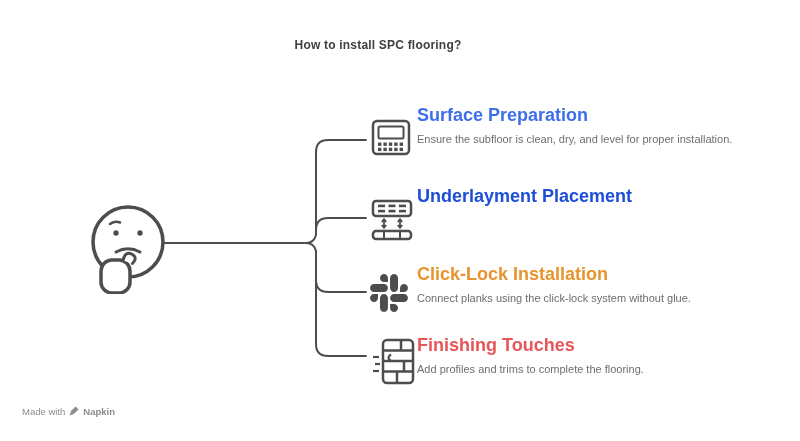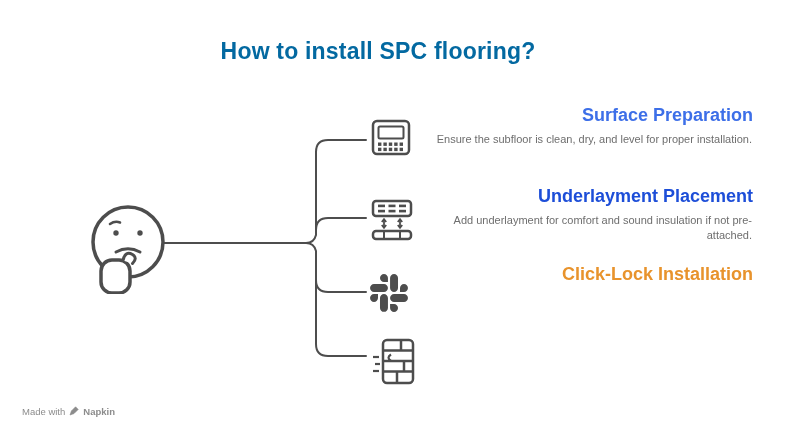--- a/index.html
+++ b/index.html
@@ -2,28 +2,28 @@
 <html><head>
 <meta charset="utf-8">
 <style>
   html,body{margin:0;padding:0;background:#fff;}
   #canvas{
     position:relative;width:800px;height:441px;background:#ffffff;
     font-family:"Liberation Sans","DejaVu Sans",sans-serif;overflow:hidden;
   }
   .page-title{
     position:absolute;top:38px;left:0;width:756px;text-align:center;
-    font-size:23px;font-weight:700;color:#0369a1;letter-spacing:.2px;margin:0;
+    font-size:12px;font-weight:700;color:#404040;letter-spacing:.2px;margin:0;
   }
   .connector-svg,.emoji-svg{position:absolute;}
   .connector-svg{left:0;top:0;}
   .emoji-svg{left:88px;top:200px;}
   .step{position:absolute;left:368px;width:385px;}
   .step .step-icon{position:absolute;left:2px;}
-  .step .step-text{margin-left:49px;text-align:right;}
+  .step .step-text{margin-left:49px;}
   .step-title{margin:0;font-size:18px;font-weight:700;line-height:22px;}
   .step-desc{margin:6px 0 0 0;font-size:11px;line-height:15px;color:#6e6e6e;max-width:335px;}
   .s1{top:104px;} .s1 .step-icon{top:13px;}
   .s2{top:185px;} .s2 .step-icon{top:13px;}
   .s3{top:263px;} .s3 .step-icon{top:11px;}
   .s4{top:334px;} .s4 .step-icon{top:3px;}
   .watermark{
     position:absolute;left:22px;top:406px;display:flex;align-items:flex-start;gap:4px;
     font-size:9.5px;color:#8c8c8c;
   }
@@ -98,39 +98,39 @@
             <path d="M27.8,24 L30,21.2 L32.2,24"></path>
             <path d="M27.8,27 L30,29.8 L32.2,27"></path>
         </g>
         <rect x="3" y="33" width="38" height="8" rx="3"></rect>
         <path d="M14,33 V41" stroke-width="2"></path>
         <path d="M30,33 V41" stroke-width="2"></path>
       </svg>
     </div>
     <div class="step-text">
       <h3 class="step-title" style="color: #1d4ed8;">Underlayment Placement</h3>
-      <p class="step-desc">Add underlayment for comfort and sound insulation if not pre-attached.</p>
     </div>
   </div>
 
   <div class="step s3">
     <div class="step-icon">
       <svg width="38" height="38" viewBox="0 0 24 24" fill="#4d4d4d">
         <path d="M5.04 15.12c0 1.38-1.13 2.51-2.51 2.51S.02 16.5.02 15.12s1.13-2.51 2.51-2.51h2.51v2.51z"></path>
         <path d="M6.31 15.12c0-1.38 1.13-2.51 2.51-2.51s2.51 1.13 2.51 2.51v6.28c0 1.38-1.13 2.51-2.51 2.51s-2.51-1.13-2.51-2.51v-6.28z"></path>
         <path d="M8.82 5.04c-1.38 0-2.51-1.13-2.51-2.51S7.44.02 8.82.02s2.51 1.13 2.51 2.51v2.51H8.82z"></path>
         <path d="M8.82 6.31c1.38 0 2.51 1.13 2.51 2.51s-1.13 2.51-2.51 2.51H2.54C1.16 11.33.03 10.2.03 8.82s1.13-2.51 2.51-2.51h6.28z"></path>
         <path d="M18.96 8.82c0-1.38 1.13-2.51 2.51-2.51s2.51 1.13 2.51 2.51-1.13 2.51-2.51 2.51h-2.51V8.82z"></path>
         <path d="M17.69 8.82c0 1.38-1.13 2.51-2.51 2.51s-2.51-1.13-2.51-2.51V2.54c0-1.38 1.13-2.51 2.51-2.51s2.51 1.13 2.51 2.51v6.28z"></path>
         <path d="M15.18 18.96c1.38 0 2.51 1.13 2.51 2.51s-1.13 2.51-2.51 2.51-2.51-1.13-2.51-2.51v-2.51h2.51z"></path>
         <path d="M15.18 17.69c-1.38 0-2.51-1.13-2.51-2.51s1.13-2.51 2.51-2.51h6.28c1.38 0 2.51 1.13 2.51 2.51s-1.13 2.51-2.51 2.51h-6.28z"></path>
       </svg>
     </div>
     <div class="step-text">
       <h3 class="step-title" style="color: rgb(232, 147, 44);">Click-Lock Installation</h3>
+      <p class="step-desc">Connect planks using the click-lock system without glue.</p>
     </div>
   </div>
 
   <div class="step s4">
     <div class="step-icon">
       <svg width="46" height="50" viewBox="0 0 46 50" fill="none" stroke="#4d4d4d" stroke-width="2.5">
         <rect x="13" y="3" width="30" height="43" rx="4"></rect>
         <path d="M13,13.5 H43"></path>
         <path d="M13,24 H43"></path>
         <path d="M13,34.5 H43"></path>
@@ -138,20 +138,24 @@
         <path d="M34,24 V34.5"></path>
         <path d="M27,34.5 V46"></path>
         <g stroke-width="2.2">
           <path d="M21,17.5 q-5,3.2 0,6.4"></path>
           <path d="M3,20 H9"></path>
           <path d="M5,27 H10"></path>
           <path d="M3,34 H9"></path>
         </g>
       </svg>
     </div>
+    <div class="step-text">
+      <h3 class="step-title" style="color: rgb(232, 85, 88);">Finishing Touches</h3>
+      <p class="step-desc">Add profiles and trims to complete the flooring.</p>
+    </div>
   </div>
 
   <div class="watermark">
     <span>Made with</span>
     <svg width="10" height="10" viewBox="0 0 10 10">
       <path d="M1,9 L2.4,5 L6.6,0.8 L9.2,3.4 L5,7.6 L1,9 Z M2.4,5 L5,7.6" fill="#8c8c8c" stroke="#8c8c8c" stroke-width="0.6"></path>
     </svg>
     <span class="brand">Napkin</span>
   </div>
 

